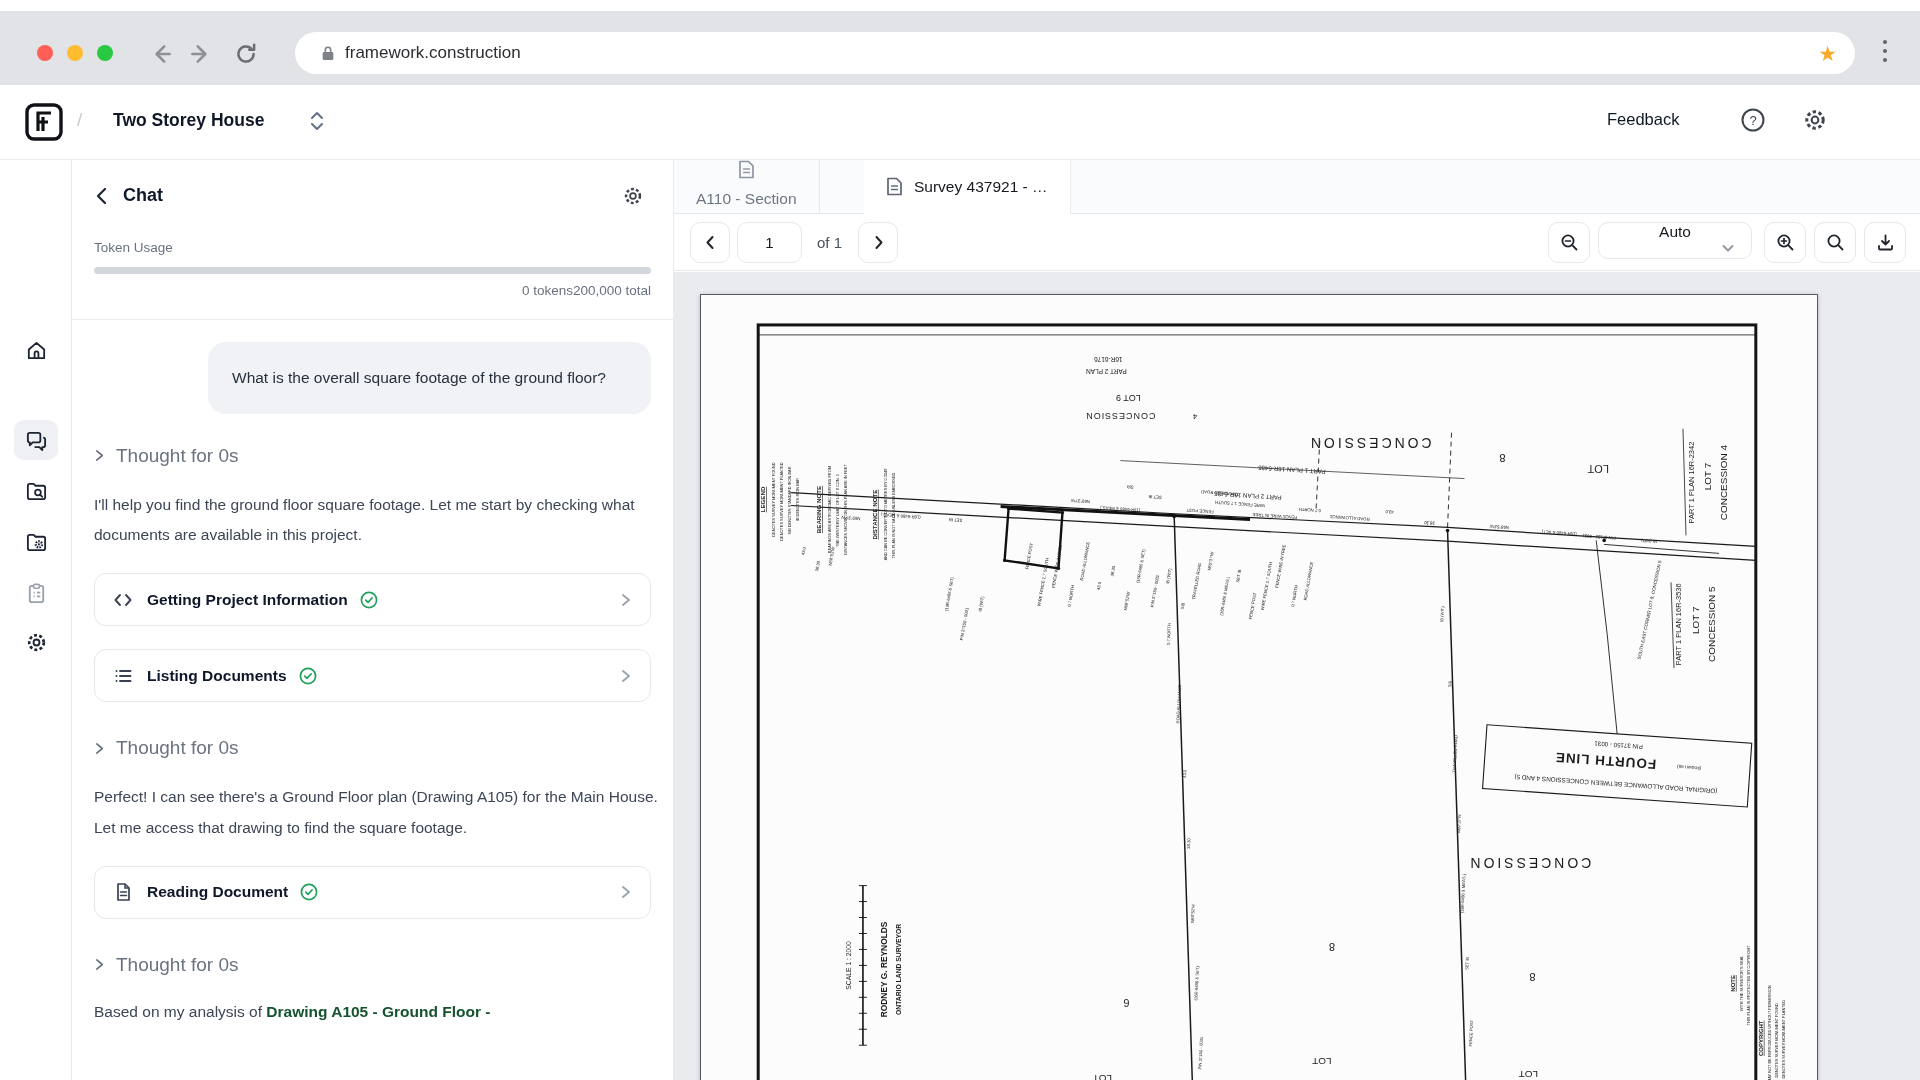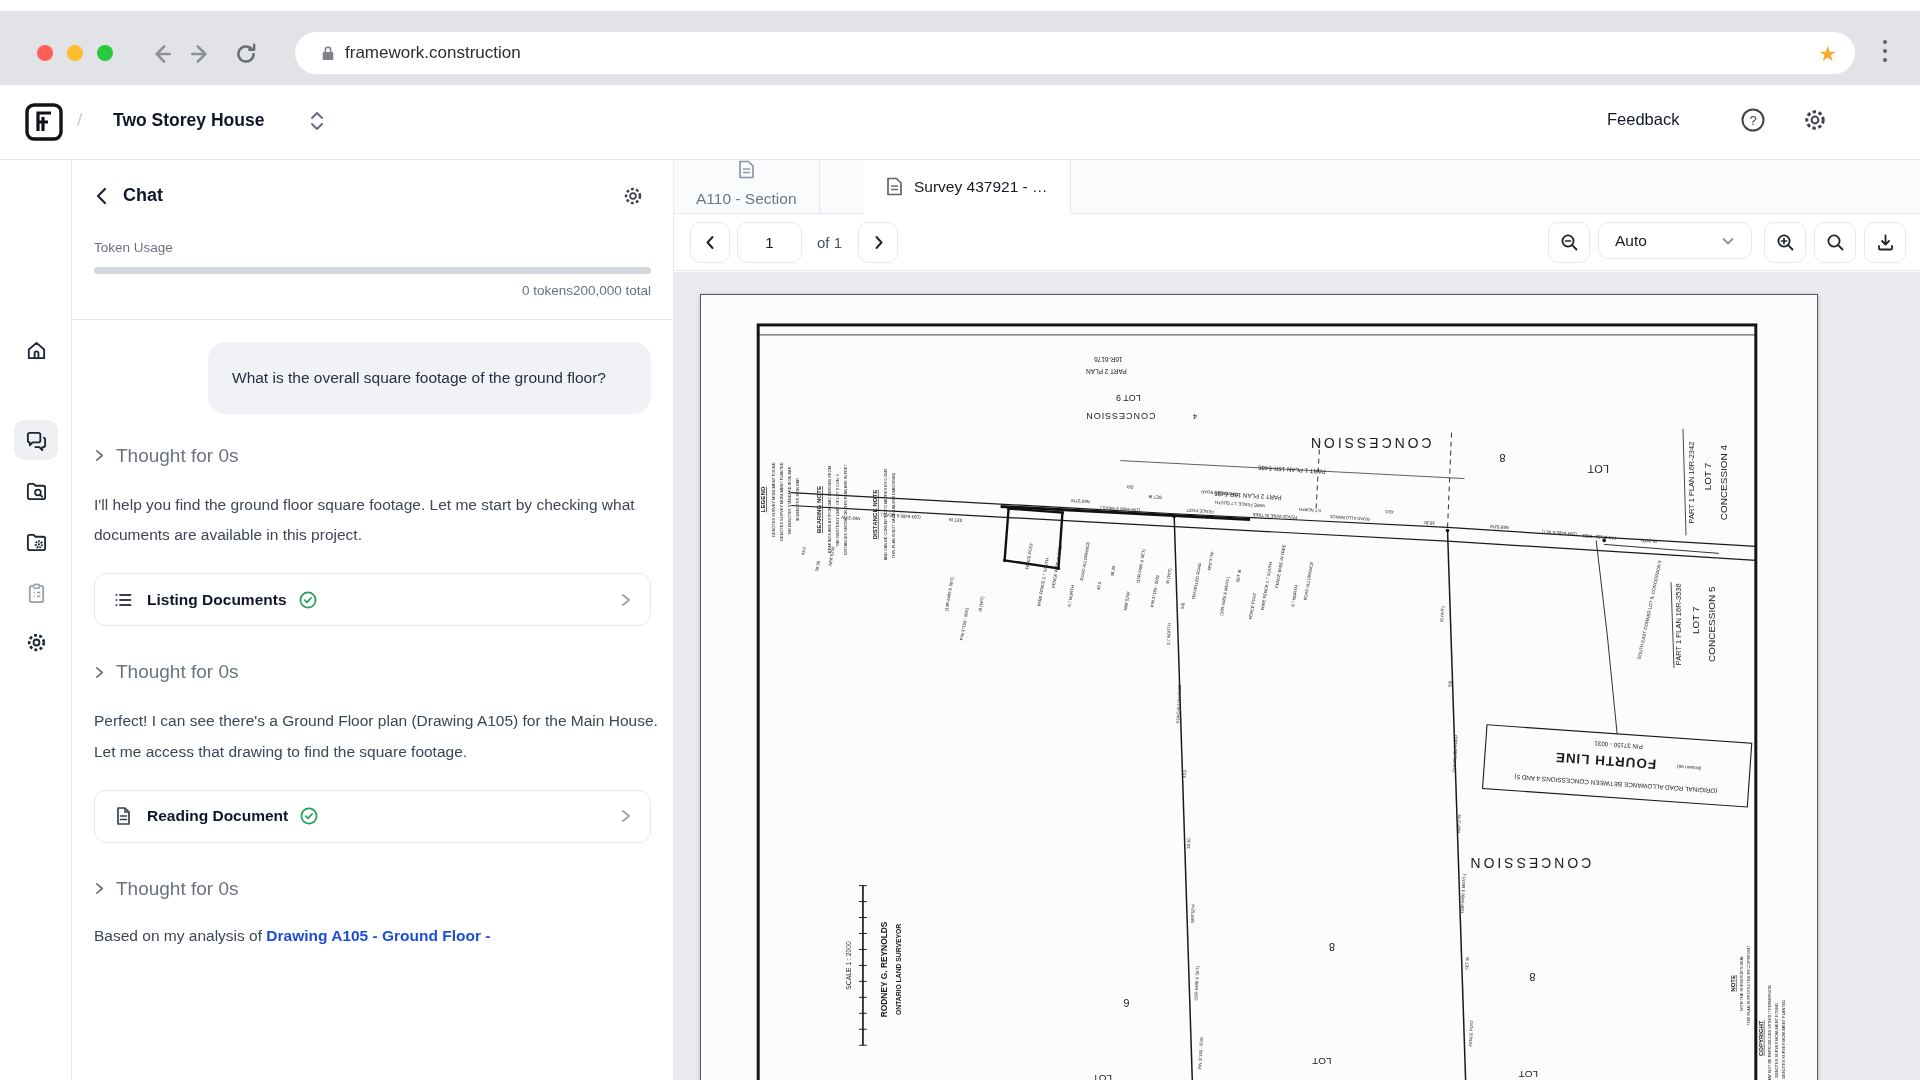--- a/index.html
+++ b/index.html
@@ -56,42 +56,42 @@
   .thought { display:flex; align-items:center; gap:11px; color:#6b7280; font-size:19px; margin-top:31px; }
   .thought .chev { width:11px; height:11px; }
   .para { margin-top:23px; font-size:15.5px; line-height:1.95; color:#3d4656; width:565px; }
   .toolcard { margin-top:23px; height:53px; border:1px solid #e6e8ec; border-radius:12px;
     display:flex; align-items:center; padding:0 18px; background:#fff; cursor:pointer; }
   .toolcard .tc-ic { width:20px; height:20px; color:#394150; margin-right:14px; flex:none; }
   .toolcard .tc-title { font-size:15.5px; font-weight:700; color:#0f172a; }
   .toolcard .tc-check { width:18px; height:18px; margin-left:12px; color:#22a05b; flex:none; }
   .toolcard .tc-chev { width:12px; height:12px; margin-left:auto; color:#9aa1ab; flex:none; }
   #final-line { margin-top:27px; font-size:15.5px; color:#3d4656; }
-  #final-line b { color:#1d4ed8; }
+  #final-line b { color:#14532d; }
 
   
   #viewer { position:absolute; left:674px; top:160px; width:1246px; height:920px; }
   #tabbar { position:relative; height:54px; background:#fafbfc; border-bottom:1px solid #e6e8ec; }
   .doctab { position:absolute; top:0; height:54px; display:flex; align-items:center; gap:11px;
     padding:0 22px; font-size:15.5px; cursor:pointer; border-right:1px solid #e6e8ec; }
   .doctab .dt-ic { width:17px; height:19px; }
   .doctab.inactive { color:#6d7584;flex-direction:column; }
   .doctab.inactive .dt-ic { color:#8d95a3; }
   .doctab.active { background:#fff; color:#15181e; border-bottom:1px solid #fff; }
   .doctab.active .dt-ic { color:#5c6471; }
   #toolbar { position:relative; height:57px; background:#fff; border-bottom:1px solid #e6e8ec; }
   .tb-btn { position:absolute; top:8px; height:41px; border:1px solid #e6e8ec; border-radius:10px;
     background:#fff; display:flex; align-items:center; justify-content:center; color:#1f242c; cursor:pointer; }
   .tb-btn svg { width:19px; height:19px; }
   #page-input { position:absolute; left:63px; top:8px; width:65px; height:41px; border:1px solid #e6e8ec;
     border-radius:10px; text-align:center; font-size:15px; color:#15181e; font-family:inherit; }
   #page-of { position:absolute; left:143px; top:20px; font-size:15px; color:#4b5260; }
   #zoom-select { position:absolute; left:924px; top:8px; width:154px; height:37px; border:1px solid #e6e8ec;
     border-radius:10px; background:#fff; display:flex; align-items:center; padding:0 16px;
-    font-size:15.5px; color:#15181e; cursor:pointer; }
+    font-size:15.5px; color:#15181e; cursor:pointer;flex-direction:column; }
   #zoom-select .zs-chev { margin-left:auto; width:14px; height:14px; color:#8d95a3; }
   #canvas { position:absolute; left:0; top:112px; width:1246px; height:808px; background:#e9ebef; overflow:hidden; }
   #pdfpage { position:absolute; left:26px; top:22px; width:1118px; height:845px; background:#fcfcfc;
     border:1px solid #565a60; box-shadow:0 1px 4px rgba(0,0,0,.25); }
   #pdfpage svg { width:100%; height:100%; display:block; }
   .dtx { fill:#1c1c1c; font-family:"Liberation Sans", sans-serif; }
 </style>
 </head>
 <body>
 
@@ -231,20 +231,34 @@
 
     <div class="thought">
       <svg class="chev" viewBox="0 0 12 12">
           <path d="M3 1 L9 6 L3 11" fill="none" stroke="currentColor" stroke-width="1.8" stroke-linecap="round" stroke-linejoin="round"></path>
         </svg>
       <span>Thought for 0s</span>
     </div>
 
     <div class="para">I'll help you find the ground floor square footage. Let me start by checking what documents are available in this project.</div>
 
+    <div class="toolcard">
+      <svg class="tc-ic" viewBox="0 0 20 20">
+        <path d="M7 5 L2.5 10 L7 15" fill="none" stroke="currentColor" stroke-width="1.9" stroke-linecap="round" stroke-linejoin="round"></path>
+        <path d="M13 5 L17.5 10 L13 15" fill="none" stroke="currentColor" stroke-width="1.9" stroke-linecap="round" stroke-linejoin="round"></path>
+      </svg>
+      <span class="tc-title">Getting Project Information</span>
+      <svg class="tc-check" viewBox="0 0 18 18">
+        <circle cx="9" cy="9" r="7.6" fill="none" stroke="currentColor" stroke-width="1.7"></circle>
+        <path d="M5.8 9.2 L8 11.4 L12.2 6.8" fill="none" stroke="currentColor" stroke-width="1.7" stroke-linecap="round" stroke-linejoin="round"></path>
+      </svg>
+      <svg class="tc-chev" viewBox="0 0 12 12">
+        <path d="M3 1 L9 6 L3 11" fill="none" stroke="currentColor" stroke-width="1.8" stroke-linecap="round" stroke-linejoin="round"></path>
+      </svg>
+    </div>
 
     <div class="toolcard">
       <svg class="tc-ic" viewBox="0 0 20 20">
         <circle cx="3.5" cy="5" r="1" fill="currentColor"></circle>
           <line x1="7" y1="5" x2="17.5" y2="5" stroke="currentColor" stroke-width="1.8" stroke-linecap="round"></line>
         <circle cx="3.5" cy="10" r="1" fill="currentColor"></circle>
           <line x1="7" y1="10" x2="17.5" y2="10" stroke="currentColor" stroke-width="1.8" stroke-linecap="round"></line>
         <circle cx="3.5" cy="15" r="1" fill="currentColor"></circle>
           <line x1="7" y1="15" x2="17.5" y2="15" stroke="currentColor" stroke-width="1.8" stroke-linecap="round"></line>
       </svg>

